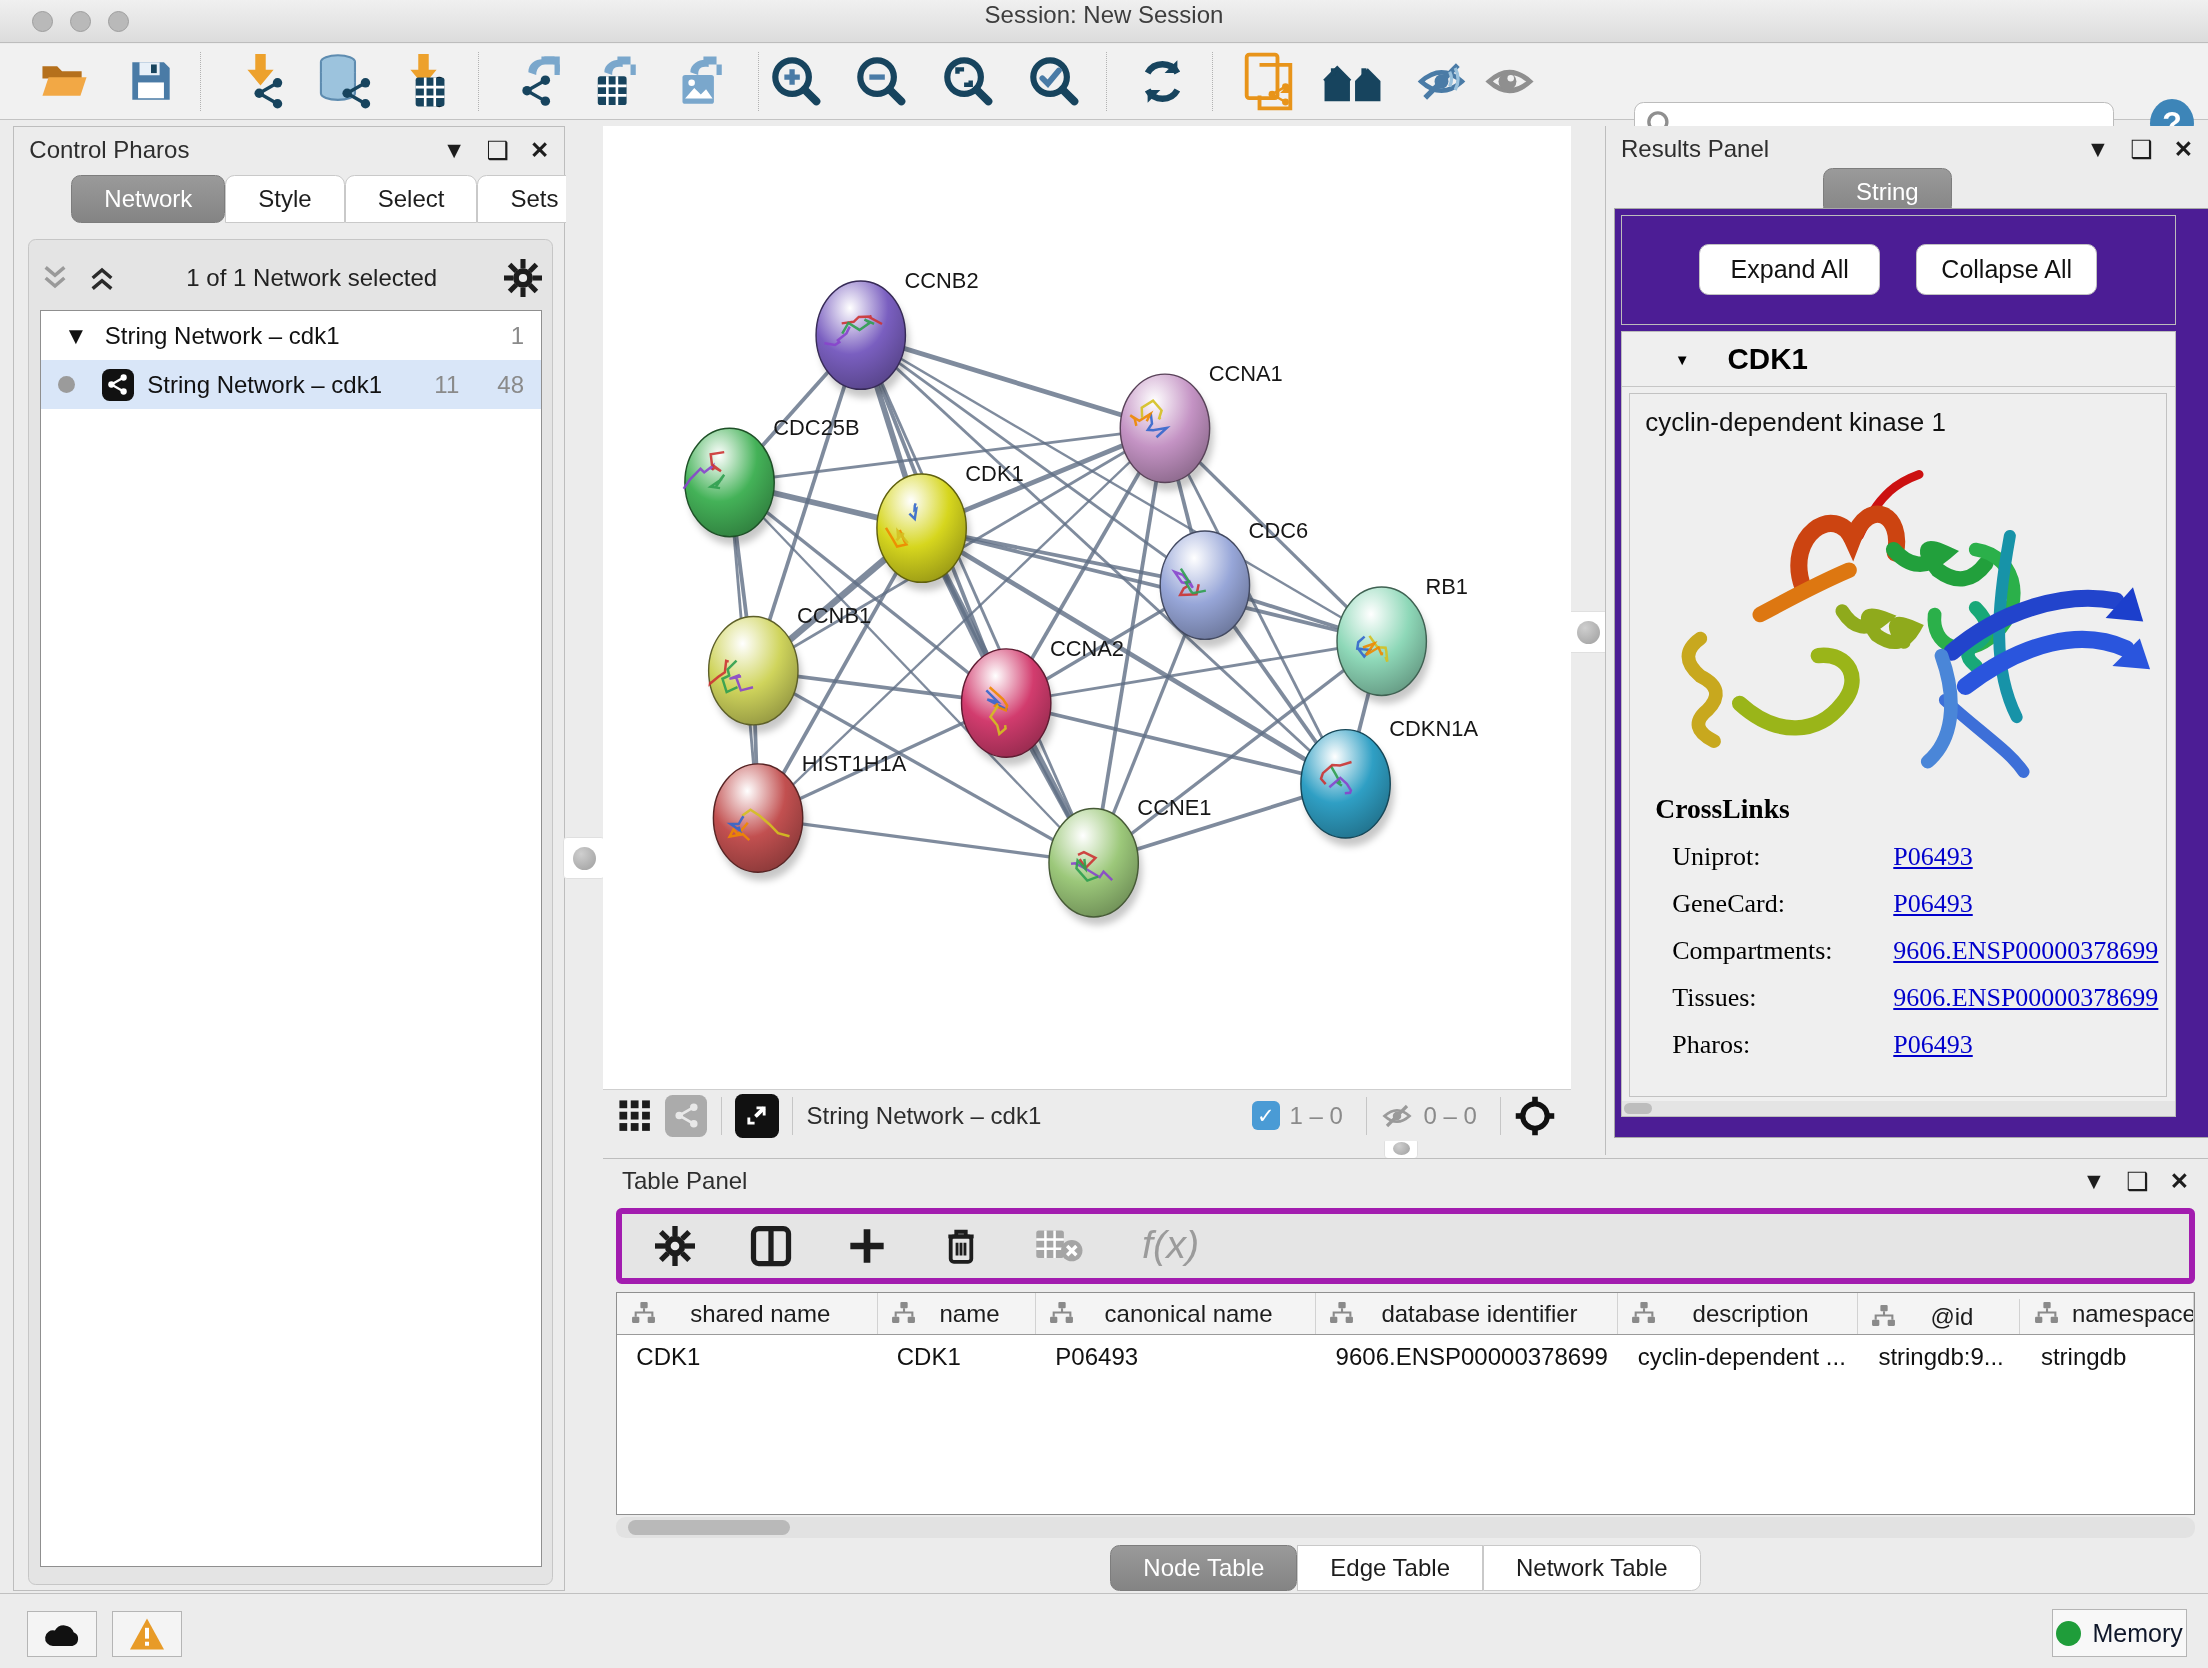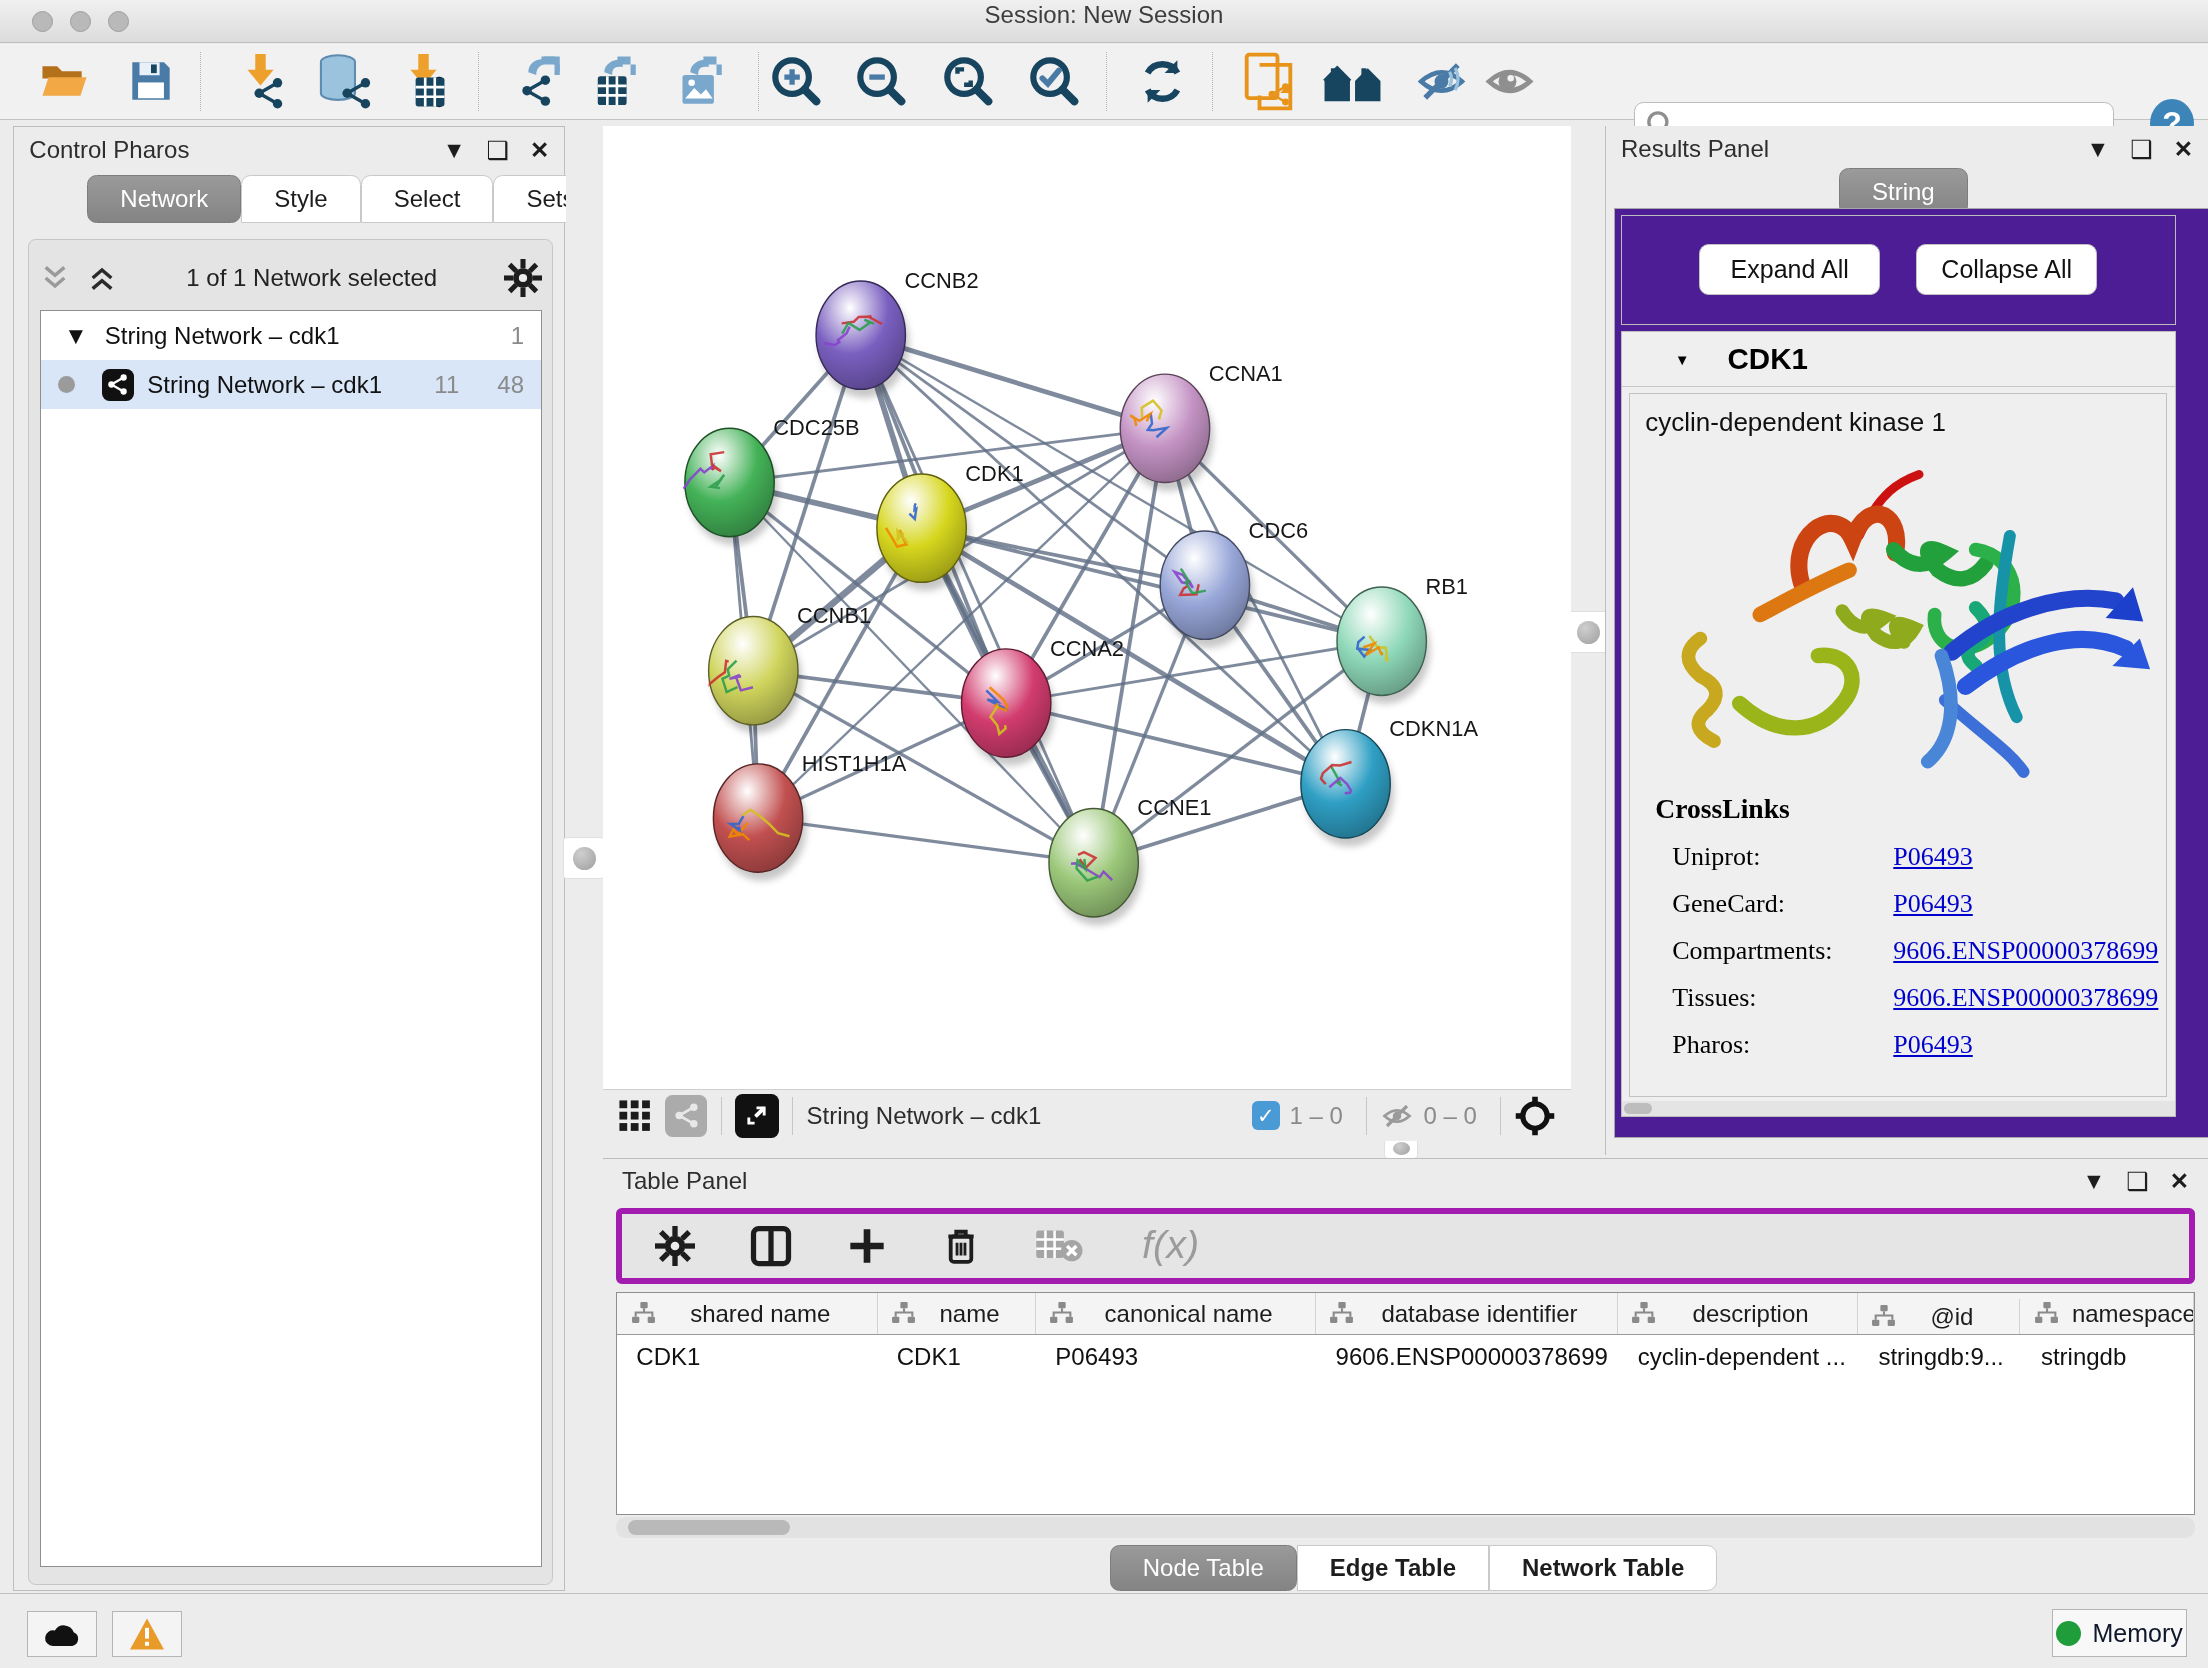--- a/index.html
+++ b/index.html
@@ -17,21 +17,21 @@
   .tbtn{position:absolute;top:5.7px;width:67px;height:63px;display:flex;align-items:center;justify-content:center;}
   .tsep{position:absolute;top:7.6px;height:59px;border-left:1.9px dotted #b2b2b2;}
   .searchbox{position:absolute;left:1634px;top:58px;width:480px;height:44px;background:#fff;border:1.9px solid #bcbcbc;border-radius:9.5px;display:flex;align-items:center;padding-left:11.4px;}
   .helpbtn{position:absolute;left:2150px;top:55px;width:44px;height:49px;border-radius:50%;background:#3d85b8;color:#fff;font-size:32px;font-weight:bold;display:flex;align-items:center;justify-content:center;}
 
   
   .panel-title{font-size:24px;color:#2e2e2e;}
   .panel-ctl{display:flex;gap:21px;align-items:center;color:#1d1d1d;}
   .panel-ctl span{font-size:23px;line-height:1;}
   .tabpill{height:48px;padding:0 32px;background:#fff;border:1px solid #c9c9c9;display:flex;align-items:center;justify-content:center;font-size:24px;color:#1d1d1d;border-radius:9.5px 9.5px 0 0;}
-  .tabpill.sel{background:linear-gradient(#9a9a9a,#848484);color:#fff;border-color:#7d7d7d;border-radius:9.5px;margin-left:16px;}
+  .tabpill.sel{background:linear-gradient(#9a9a9a,#848484);color:#fff;border-color:#7d7d7d;border-radius:9.5px;}
 
   
   .control-panel{left:13.3px;top:126px;width:552px;height:1465px;background:#ececec;border:1px solid #bdbdbd;}
   .cp-head{position:absolute;left:0;top:0;width:100%;height:46px;display:flex;align-items:center;justify-content:space-between;padding:0 15px;}
   .cp-tabs{position:absolute;left:57px;top:48px;display:flex;}
   .cp-sub{position:absolute;left:13.3px;top:112px;width:525px;height:1346px;background:#e4e4e4;border:1px solid #c6c6c6;border-radius:7.6px;}
   .cp-toolbar{position:absolute;left:9.5px;top:17px;width:504px;height:42px;display:flex;align-items:center;}
   .cp-status{flex:1;text-align:center;font-size:24px;color:#222;}
   .treebox{position:absolute;left:11.4px;top:70px;width:502px;height:1257px;background:#fff;border:1px solid #8f8f8f;}
   .treerow{position:relative;width:100%;height:49px;display:flex;align-items:center;font-size:24px;color:#111;}
@@ -74,21 +74,21 @@
   .tp-table{position:absolute;left:13.3px;top:133px;width:1579px;height:223px;background:#fff;border:1px solid #8f8f8f;overflow:hidden;}
   .tp-hrow{display:flex;height:42px;border-bottom:1.9px solid #9a9a9a;background:#f4f4f4;}
   .tp-hcell{display:flex;align-items:center;border-right:1px solid #d2d2d2;font-size:24px;color:#1c1c1c;padding-left:13.3px;gap:13.3px;}
   .tp-hcell .lbl{flex:1;text-align:center;padding-right:25px;white-space:nowrap;overflow:hidden;}
   .tp-drow{display:flex;height:44px;}
   .tp-dcell{font-size:24px;color:#111;padding-left:19px;display:flex;align-items:center;white-space:nowrap;overflow:hidden;}
   .tp-hscroll{position:absolute;left:13.3px;top:358px;width:1579px;height:21px;background:#e2e2e2;border-radius:9.5px;}
   .tp-hthumb{position:absolute;left:11.4px;top:2.9px;width:162px;height:15px;background:#b9b9b9;border-radius:7.6px;}
   .tp-tabs{position:absolute;left:0;top:386px;width:100%;display:flex;justify-content:center;}
   .tp-tabs .tabpill{border-radius:9.5px;height:46px;}
-  .tp-tabs .tabpill:not(.sel){border-radius:0;font-weight:bold;}
+  .tp-tabs .tabpill:not(.sel){border-radius:0;}
   .tp-tabs .tabpill:last-child{border-radius:0 9.5px 9.5px 0;}
 
   
   .statusbar{left:0;top:1593px;width:2208px;height:75px;background:#ececec;border-top:1px solid #c0c0c0;}
   .sb-btn{position:absolute;top:17px;width:70px;height:46px;background:#f4f4f4;border:1.9px solid #b5b5b5;display:flex;align-items:center;justify-content:center;}
   .memory{position:absolute;right:21px;top:15px;height:48px;min-width:135px;background:#f8f8f8;border:1.9px solid #b5b5b5;display:flex;align-items:center;justify-content:center;gap:11.4px;font-size:25px;color:#0f172a;}
   .memdot{width:25px;height:25px;border-radius:50%;background:#1f9d3a;}
 
   svg{display:block;}
 </style>

